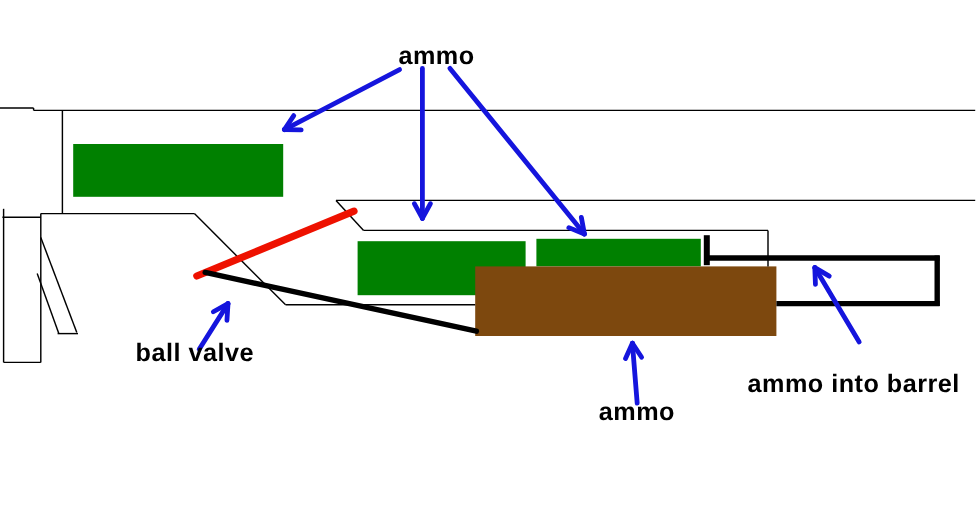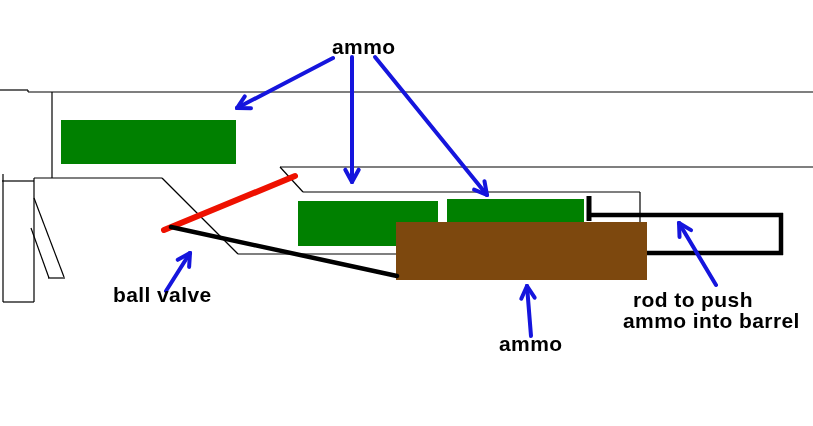--- a/index.html
+++ b/index.html
@@ -75,16 +75,15 @@
       <line x1="679" y1="223" x2="691.0597752359884" y2="230.11068359986882" stroke="#1515dd" stroke-width="4" stroke-linecap="round"></line>
       <line x1="679" y1="223" x2="679.532490436817" y2="236.98986968969683" stroke="#1515dd" stroke-width="4" stroke-linecap="round"></line>
     </svg>
 
   <div class="lbl" style="left: 332px; top: 36px;">ammo</div>
 
   <div class="lbl" style="left: 113px; top: 284px;">ball valve</div>
 
   <div class="lbl" style="left: 499px; top: 333px;">ammo</div>
 
-  <div class="lbl" style="left: 633px; top: 289px;">rod to push</div>
 
   <div class="lbl" style="left: 623px; top: 310px; text-align: right;">ammo into barrel</div>
 </div>
 
 </body></html>

